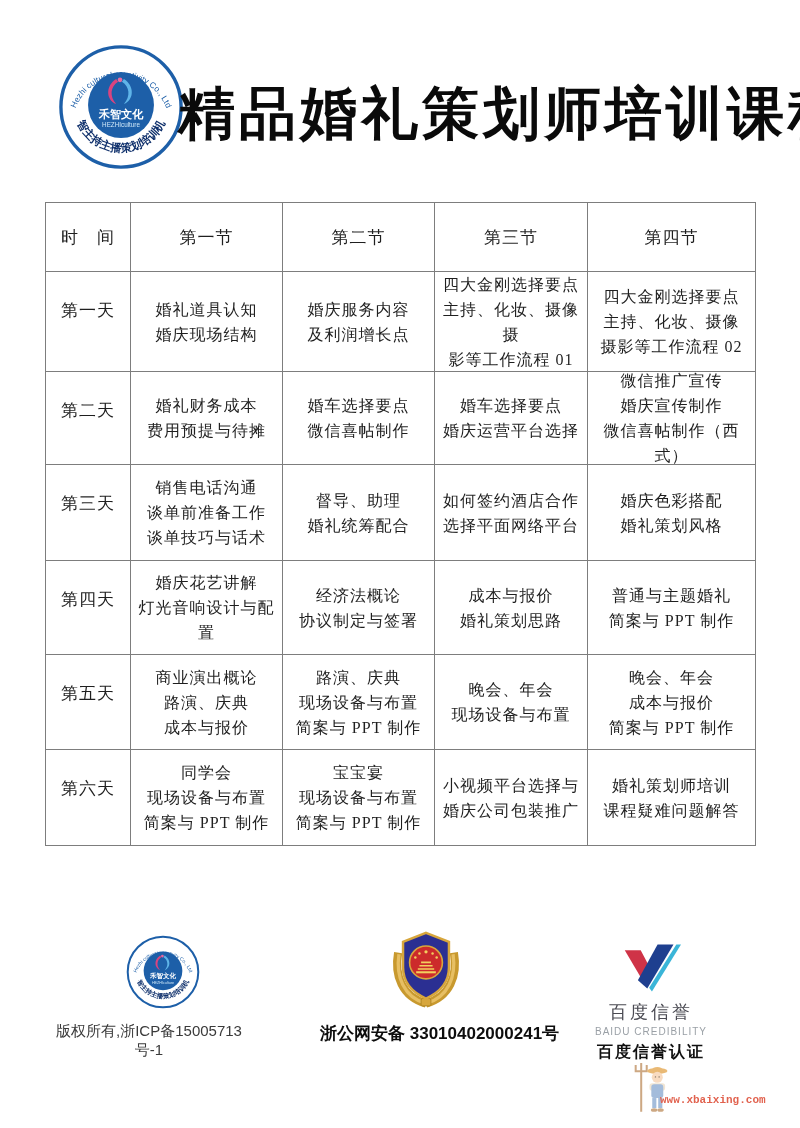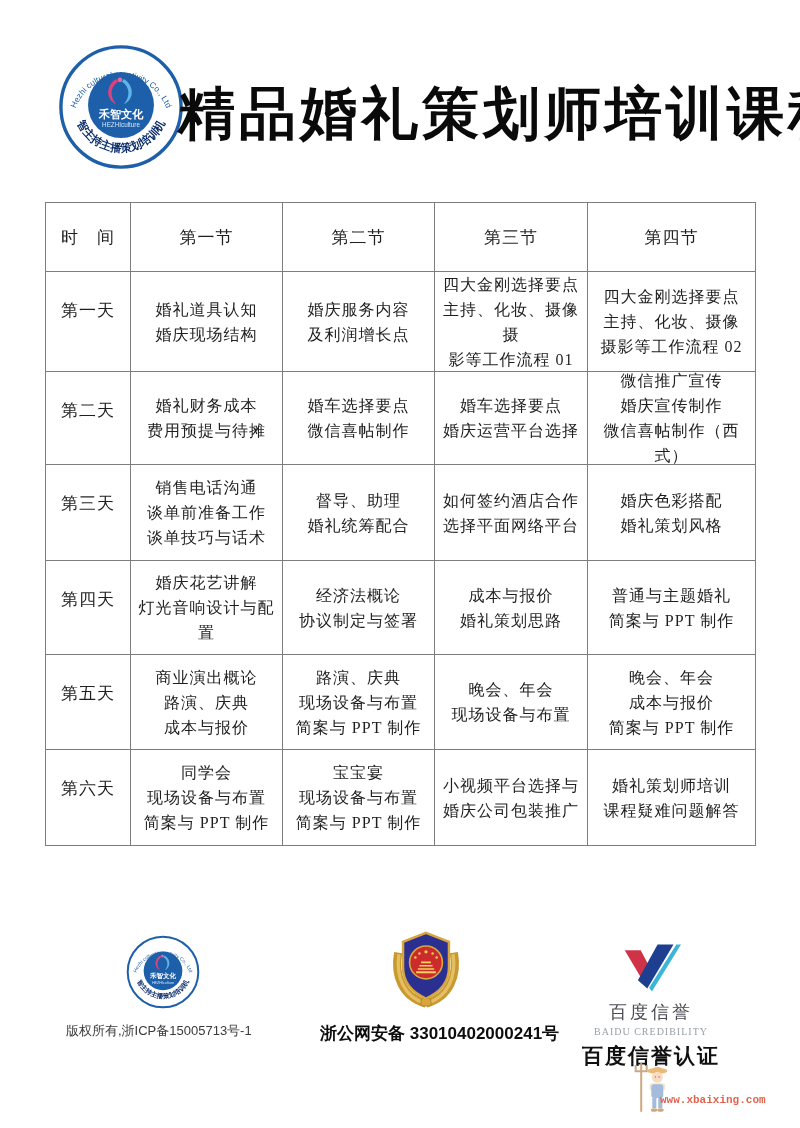--- a/index.html
+++ b/index.html
@@ -19,31 +19,31 @@
         grid-template-rows:69px 100px 93px 96px 94px 95px 96px;
         border-top:1px solid #7d7d7d;border-left:1px solid #7d7d7d;box-sizing:content-box;}
   .cell{border-right:1px solid #7d7d7d;border-bottom:1px solid #7d7d7d;letter-spacing:1px;}
   .cell.head{display:flex;align-items:center;justify-content:center;font-size:17px;text-align:right;}
   .cell.day{display:flex;justify-content:center;align-items:flex-start;padding-top:27px;
         font-size:17px;box-sizing:border-box;}
   .cell.body{display:flex;flex-direction:column;align-items:center;justify-content:center;
         font-size:16px;line-height:25px;text-align:center;}
 
   
-  .f-left-text{position:absolute;left:66px;top:1022px;width:202px;
-        font-family:"Liberation Sans", sans-serif;font-size:13px;color:#3a3a3a;}
+  .f-left-text{position:absolute;left:48px;top:1022px;width:202px;text-align:center;
+        font-family:"Liberation Sans", sans-serif;font-size:15px;color:#3a3a3a;}
   .f-center{position:absolute;left:320px;top:928px;width:212px;text-align:center;}
   .f-center .badge-wrap{height:82px;}
   .police-text{margin-top:12px;font-family:"Liberation Sans", sans-serif;font-weight:bold;
         font-size:17px;color:#0d0d0d;white-space:nowrap;}
   .f-right{position:absolute;left:575px;top:940px;width:152px;text-align:center;
-        font-family:Liberation Serif, serif;}
+        font-family:Liberation Sans, sans-serif;}
   .baidu-cn{margin-top:2px;font-size:18px;letter-spacing:3px;color:#4a4a52;}
   .baidu-en{font-size:10px;letter-spacing:1px;color:#9aa0a6;margin-top:2px;}
-  .baidu-cert{margin-top:5px;font-size:21px;font-weight:bold;letter-spacing:2px;color:#101010;}
+  .baidu-cert{margin-top:5px;font-size:16px;font-weight:bold;letter-spacing:2px;color:#101010;}
 
   
   .watermark{position:absolute;left:632px;top:1056px;width:164px;height:62px;opacity:.92;}
   .wm-mascot{position:absolute;left:0;top:2px;}
   .wm-name{position:absolute;left:50px;top:0;font-family:"Liberation Sans", sans-serif;
         font-weight:900;font-size:36px;letter-spacing:3px;color:#a4ca62;white-space:nowrap;}
   .wm-url{position:absolute;left:28px;top:38px;font-family:"Liberation Mono", monospace;
         font-weight:bold;font-size:11px;color:#df5540;white-space:nowrap;}
 </style>
 </head>

